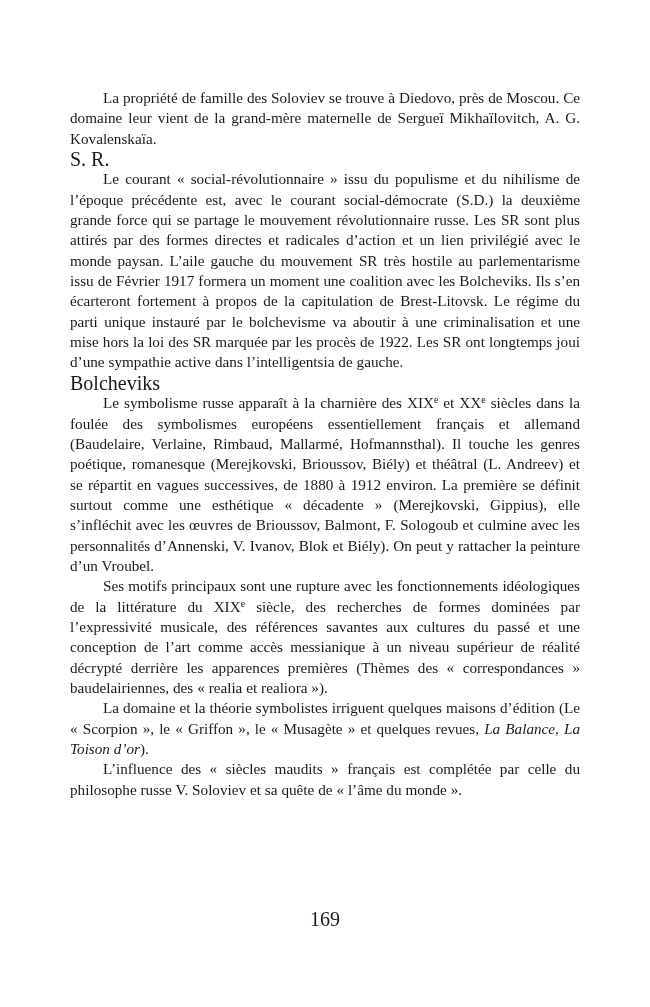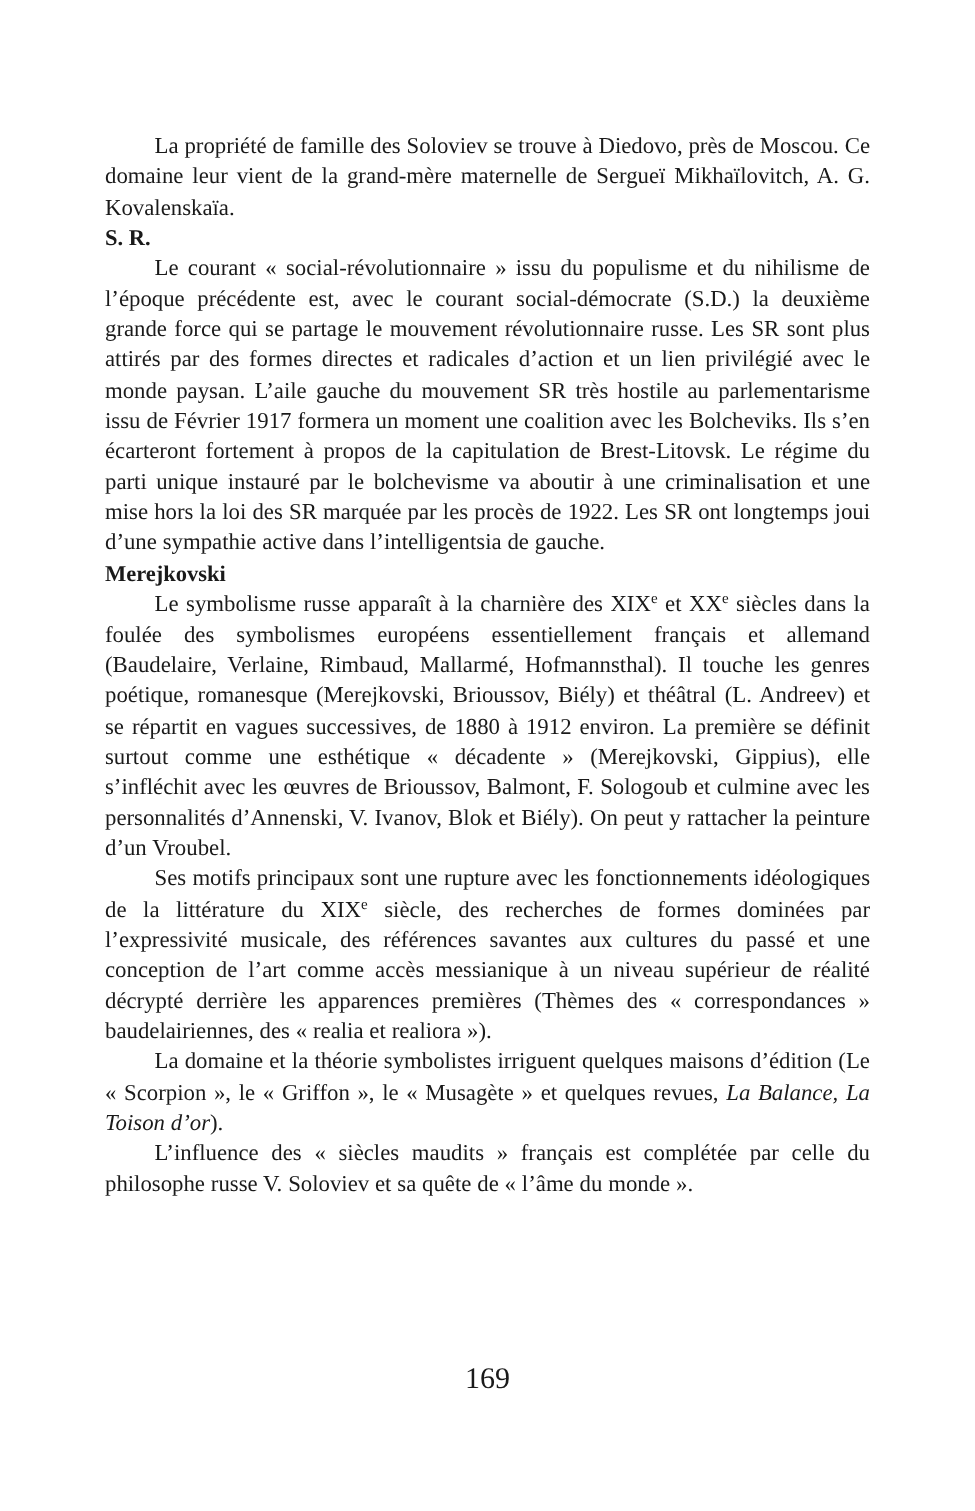--- a/index.html
+++ b/index.html
@@ -39,23 +39,23 @@
     text-align: justify;
     text-justify: inter-word;
     text-indent: 33px;
     hyphens: none;
     -webkit-hyphens: none;
     word-spacing: 0.1px;
   }
 
   h2.section-head {
     margin: 0;
-    font-size: 15px;
+    font-size: 20px;
     line-height: 20.35px;
-    font-weight: bold;
+    font-weight: normal;
     text-align: left;
     text-indent: 0;
   }
 
   .gap-before-head {
     margin-top: 11.5px;
   }
 
   .gap-after-head {
     margin-top: 1px;
@@ -88,21 +88,21 @@
 <div class="page">
 
   <div class="text-column">
 
     <p class="body-par">La propriété de famille des Soloviev se trouve à Diedovo, près de Moscou. Ce domaine leur vient de la grand-mère maternelle de Sergueï Mikhaïlovitch, A. G. Kovalenskaïa.</p>
 
     <h2 class="section-head gap-before-head">S. R.</h2>
 
     <p class="body-par gap-after-head">Le courant « social-révolutionnaire » issu du populisme et du nihilisme de l’époque précédente est, avec le courant social-démocrate (S.D.) la deuxième grande force qui se partage le mouvement révolutionnaire russe. Les SR sont plus attirés par des formes directes et radicales d’action et un lien privilégié avec le monde paysan. L’aile gauche du mouvement SR très hostile au parlementarisme issu de Février 1917 formera un moment une coalition avec les Bolcheviks. Ils s’en écarteront fortement à propos de la capitulation de Brest-Litovsk. Le régime du parti unique instauré par le bolchevisme va aboutir à une criminalisation et une mise hors la loi des SR marquée par les procès de 1922. Les SR ont longtemps joui d’une sympathie active dans l’intelligentsia de gauche.</p>
 
-    <h2 class="section-head gap-before-head">Merejkovski</h2>
+    <h2 class="section-head gap-before-head">Bolcheviks</h2>
 
     <p class="body-par gap-after-head">
       <span>Le symbolisme russe apparaît à la charnière des XIX</span><sup class="ordinal">e</sup><span> et XX</span><sup class="ordinal">e</sup><span> siècles dans la foulée des symbolismes européens essentiellement français et allemand (Baudelaire, Verlaine, Rimbaud, Mallarmé, Hofmannsthal). Il touche les genres poétique, romanesque (Merejkovski, Brioussov, Biély) et théâtral (L. Andreev) et se répartit en vagues successives, de 1880 à 1912 environ. La première se définit surtout comme une esthétique « décadente » (Merejkovski, Gippius), elle s’infléchit avec les œuvres de Brioussov, Balmont, F. Sologoub et culmine avec les personnalités d’Annenski, V. Ivanov, Blok et Biély). On peut y rattacher la peinture d’un Vroubel.</span>
     </p>
 
     <p class="body-par">
       <span>Ses motifs principaux sont une rupture avec les fonctionnements idéologiques de la littérature du XIX</span><sup class="ordinal">e</sup><span> siècle, des recherches de formes dominées par l’expressivité musicale, des références savantes aux cultures du passé et une conception de l’art comme accès messianique à un niveau supérieur de réalité décrypté derrière les apparences premières (Thèmes des « correspondances » baudelairiennes, des « realia et realiora »).</span>
     </p>
 
     <p class="body-par">

